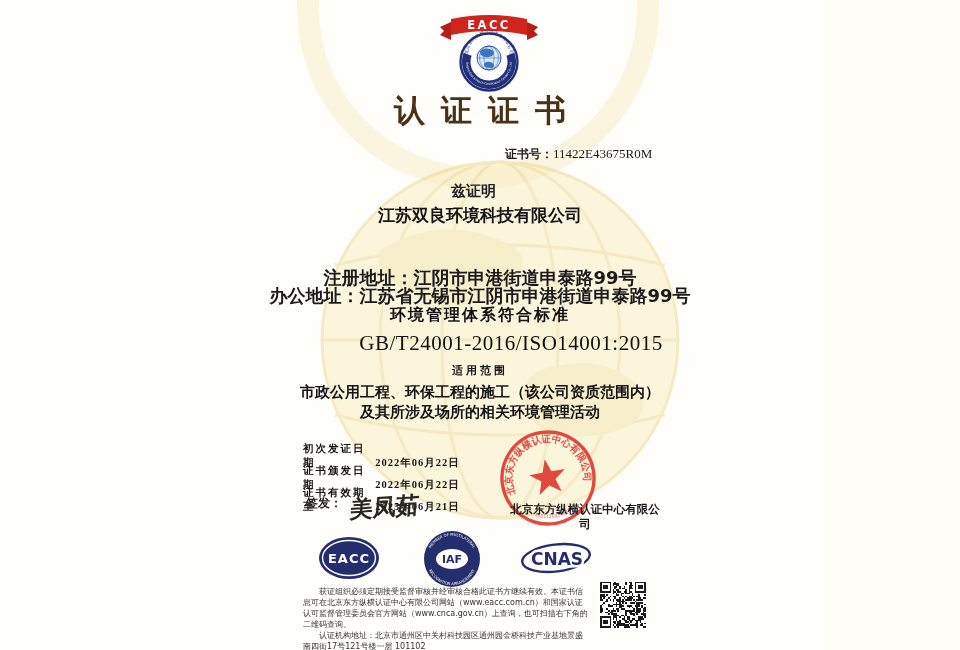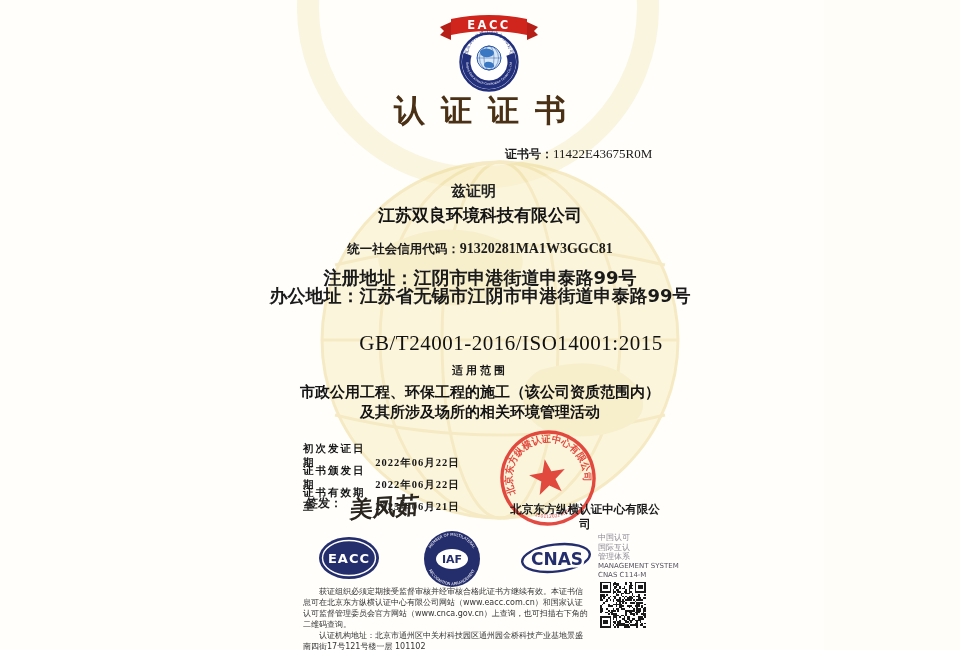--- a/index.html
+++ b/index.html
@@ -112,31 +112,29 @@
   <div class="abs ctr title">认证证书</div>
 
   <div class="abs certno">
     <span class="lbl">证书号：</span><span class="val serif">11422E43675R0M</span>
   </div>
 
   <div class="abs certify">兹证明</div>
 
   <div class="abs ctr company">江苏双良环境科技有限公司</div>
 
-  <div class="abs ctr credit">
-    <span>统一社会信用代码：</span><span class="val serif">91320281MA1W3GGC81</span>
-  </div>
 
   <div class="abs ctr addr addr1">
     <span>注册地址：</span><span>江阴市申港街道申泰路99号</span>
   </div>
   <div class="abs ctr addr addr2">
     <span>办公地址：</span><span>江苏省无锡市江阴市申港街道申泰路99号</span>
   </div>
 
+  <div class="abs ctr sysline">环境管理体系符合标准</div>
   <div class="abs ctr standard serif">GB/T24001-2016/ISO14001:2015</div>
   <div class="abs ctr scopetitle">适用范围</div>
   <div class="abs ctr scope scope1">市政公用工程、环保工程的施工（该公司资质范围内）</div>
   <div class="abs ctr scope scope2">及其所涉及场所的相关环境管理活动</div>
 
   <div class="abs dates">
     <div class="daterow">
       <span class="dl">初次发证日期</span>
       <span class="dv">2022年06月22日</span>
     </div>
@@ -193,27 +191,20 @@
     </text>
     <ellipse cx="32" cy="30" rx="16" ry="10" fill="#ffffff"></ellipse>
     <text x="32" y="34" text-anchor="middle" font-size="11" font-weight="bold" fill="#252e6d">IAF</text>
   </svg>
 
   <svg class="abs" style="left:521px;top:541px" width="72" height="36" viewBox="0 0 72 36">
     <ellipse cx="35" cy="17" rx="34" ry="13.5" transform="rotate(-7 35 17)" fill="none" stroke="#252e6d" stroke-width="2.4"></ellipse>
     <text x="36" y="24" text-anchor="middle" font-size="17" font-weight="bold" fill="#252e6d" style="paint-order:stroke;stroke:#fffefb;stroke-width:5px">CNAS</text>
   </svg>
 
-  <div class="abs acc">
-    <div>中国认可</div>
-    <div>国际互认</div>
-    <div>管理体系</div>
-    <div class="en">MANAGEMENT SYSTEM</div>
-    <div class="en">CNAS C114-M</div>
-  </div>
 
   <div class="abs fine">
     <p>获证组织必须定期接受监督审核并经审核合格此证书方继续有效。本证书信息可在北京东方纵横认证中心有限公司网站（www.eacc.com.cn）和国家认证认可监督管理委员会官方网站（www.cnca.gov.cn）上查询，也可扫描右下角的二维码查询。</p>
     <p>认证机构地址：北京市通州区中关村科技园区通州园金桥科技产业基地景盛南四街17号121号楼一层 101102</p>
   </div>
 
   <div class="abs qr">
     <svg viewBox="0 0 29 29" shape-rendering="crispEdges">
       <rect x="0" y="0" width="29" height="29" fill="#ffffff"></rect>
       <g fill="#1a1a1a">

